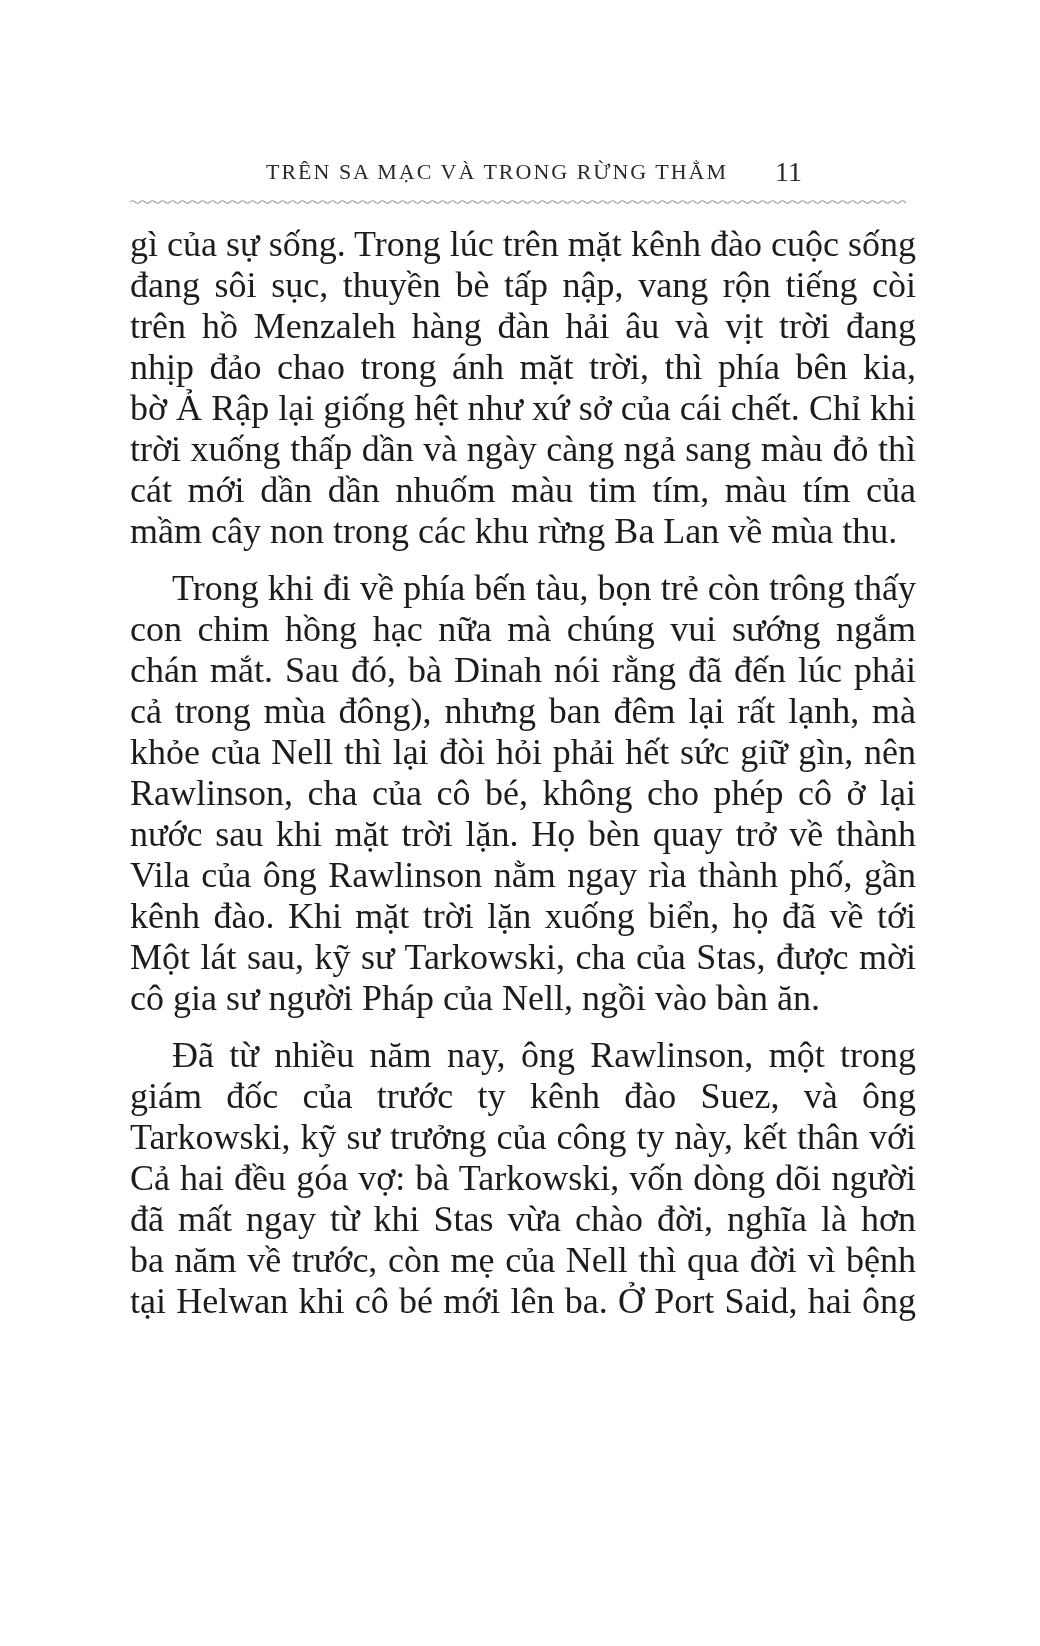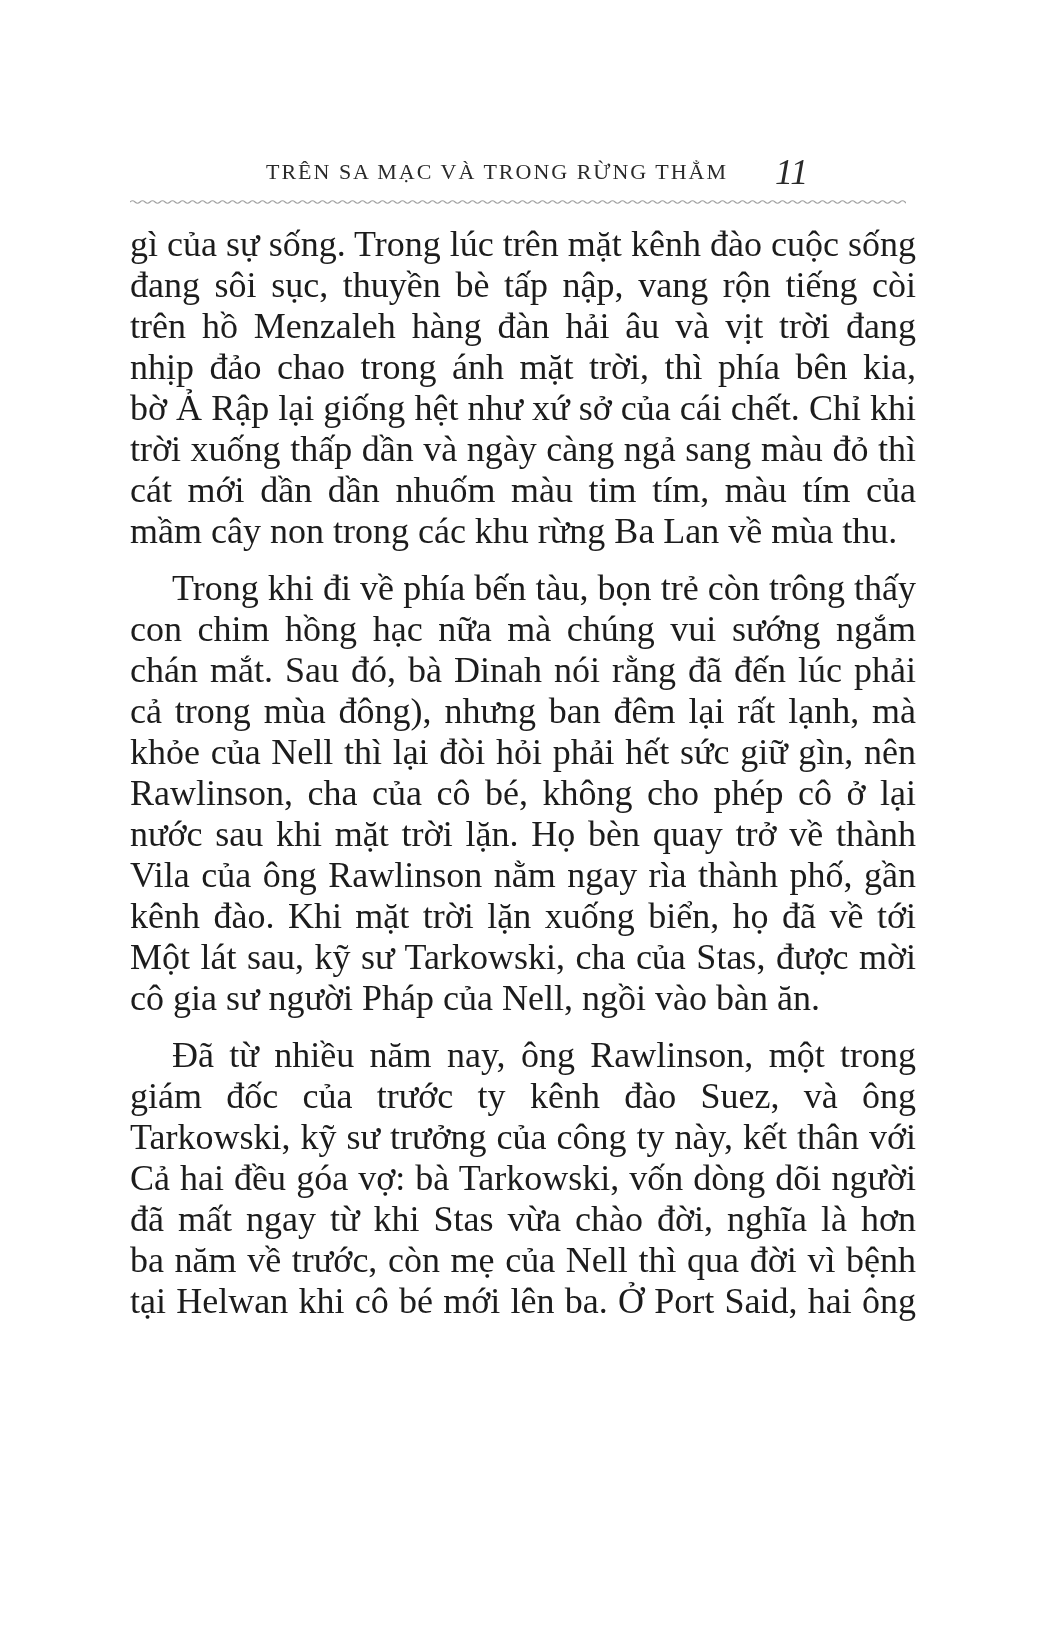--- a/index.html
+++ b/index.html
@@ -29,24 +29,23 @@
     font-size: 22px;
     letter-spacing: 2px;
     line-height: 28px;
     color: var(--header-color, #2a2a2a);
     white-space: nowrap;
   }
   .page-number {
     position: absolute;
     top: 0;
     left: 645px;
-    font-size: 36px;
+    font-size: 28px;
     line-height: 28px;
     color: var(--header-color, #2a2a2a);
-    font-style: italic;
   }
   .divider {
     position: absolute;
     top: 198px;
     left: 130px;
   }
   .body-text {
     position: absolute;
     top: 224px;
     left: 130px;

